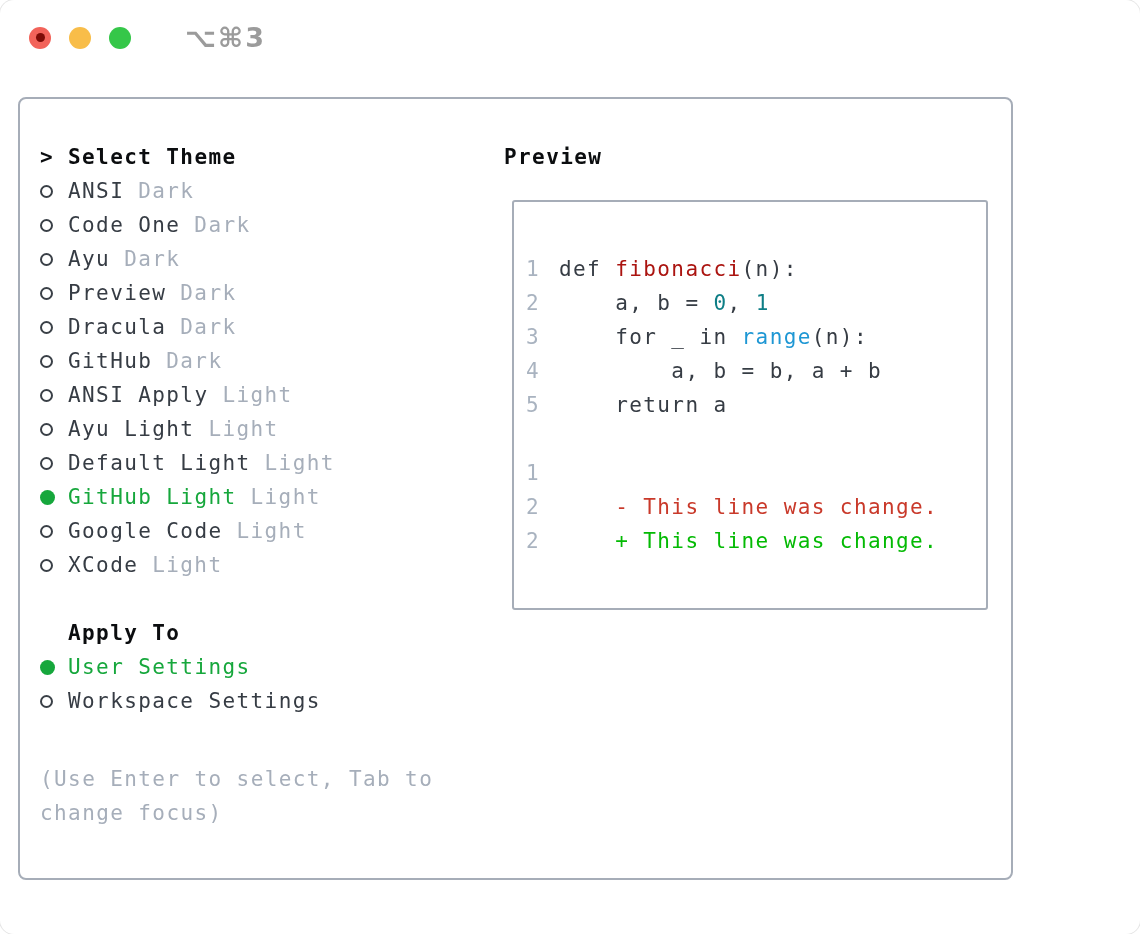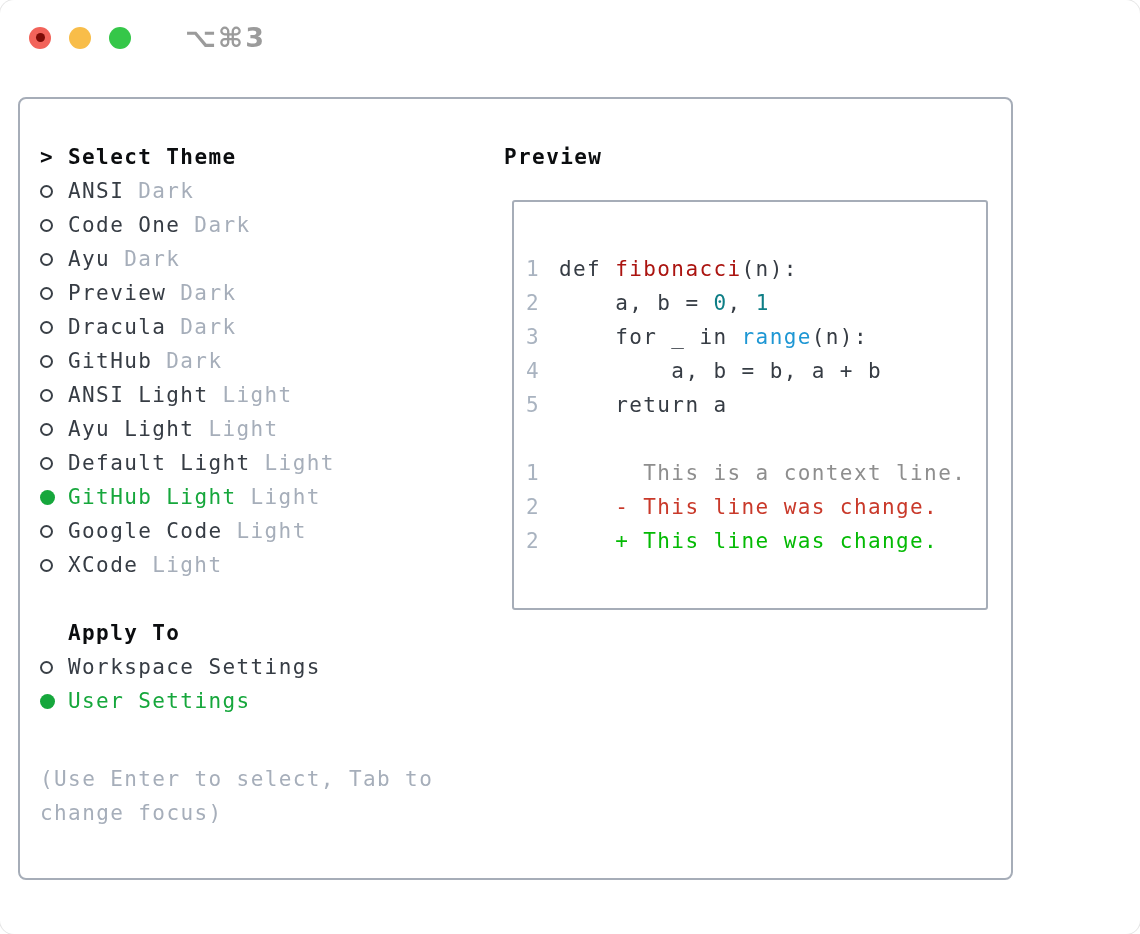--- a/index.html
+++ b/index.html
@@ -125,51 +125,51 @@
         <span class="marker arrow">&gt;</span>
         <span class="hdr">Select Theme</span>
       </div>
       <div id="theme-list">
           <div class="row"><span class="marker"><span class="ring"></span></span><span class="name">ANSI</span><span class="sub">Dark</span></div>
           <div class="row"><span class="marker"><span class="ring"></span></span><span class="name">Code One</span><span class="sub">Dark</span></div>
           <div class="row"><span class="marker"><span class="ring"></span></span><span class="name">Ayu</span><span class="sub">Dark</span></div>
           <div class="row"><span class="marker"><span class="ring"></span></span><span class="name">Preview</span><span class="sub">Dark</span></div>
           <div class="row"><span class="marker"><span class="ring"></span></span><span class="name">Dracula</span><span class="sub">Dark</span></div>
           <div class="row"><span class="marker"><span class="ring"></span></span><span class="name">GitHub</span><span class="sub">Dark</span></div>
-          <div class="row"><span class="marker"><span class="ring"></span></span><span class="name">ANSI Light</span><span class="sub">Light</span></div>
+          <div class="row"><span class="marker"><span class="ring"></span></span><span class="name">ANSI Apply</span><span class="sub">Light</span></div>
           <div class="row"><span class="marker"><span class="ring"></span></span><span class="name">Ayu Light</span><span class="sub">Light</span></div>
           <div class="row"><span class="marker"><span class="ring"></span></span><span class="name">Default Light</span><span class="sub">Light</span></div>
           <div class="row"><span class="marker"><span class="dotfill"></span></span><span class="sel-name">GitHub Light</span><span class="sub">Light</span></div>
           <div class="row"><span class="marker"><span class="ring"></span></span><span class="name">Google Code</span><span class="sub">Light</span></div>
           <div class="row"><span class="marker"><span class="ring"></span></span><span class="name">XCode</span><span class="sub">Light</span></div>
         </div>
       <div class="spacer"></div>
       <div class="row">
         <span class="marker"></span>
         <span class="hdr">Apply To</span>
       </div>
       <div id="apply-list">
+          <div class="row"><span class="marker"><span class="dotfill"></span></span><span class="sel-name">User Settings</span></div>
           <div class="row"><span class="marker"><span class="ring"></span></span><span class="name">Workspace Settings</span></div>
-          <div class="row"><span class="marker"><span class="dotfill"></span></span><span class="sel-name">User Settings</span></div>
         </div>
       <div class="help">(Use Enter to select, Tab to change focus)</div>
     </div>
 
     <div class="right">
       <div class="ptitle">Preview</div>
       <div class="pbox">
         <div id="code-lines">
             <div class="crow"><span class="ln">1</span><span class="tok-plain">def </span><span class="tok-func">fibonacci</span><span class="tok-plain">(n):</span></div>
             <div class="crow"><span class="ln">2</span><span class="tok-plain">    a, b = </span><span class="tok-num">0</span><span class="tok-plain">, </span><span class="tok-num">1</span></div>
             <div class="crow"><span class="ln">3</span><span class="tok-plain">    for _ in </span><span class="tok-builtin">range</span><span class="tok-plain">(n):</span></div>
             <div class="crow"><span class="ln">4</span><span class="tok-plain">        a, b = b, a + b</span></div>
             <div class="crow"><span class="ln">5</span><span class="tok-plain">    return a</span></div>
           </div>
         <div class="crow"></div>
         <div id="diff-lines">
-            <div class="crow"><span class="ln">1</span><span class="diff-context">      This is a context line.</span></div>
+            <div class="crow"><span class="ln">1</span></div>
             <div class="crow"><span class="ln">2</span><span class="diff-deleted">    - This line was change.</span></div>
             <div class="crow"><span class="ln">2</span><span class="diff-added">    + This line was change.</span></div>
           </div>
       </div>
     </div>
   </div>
 </div>
 
 </body></html>

